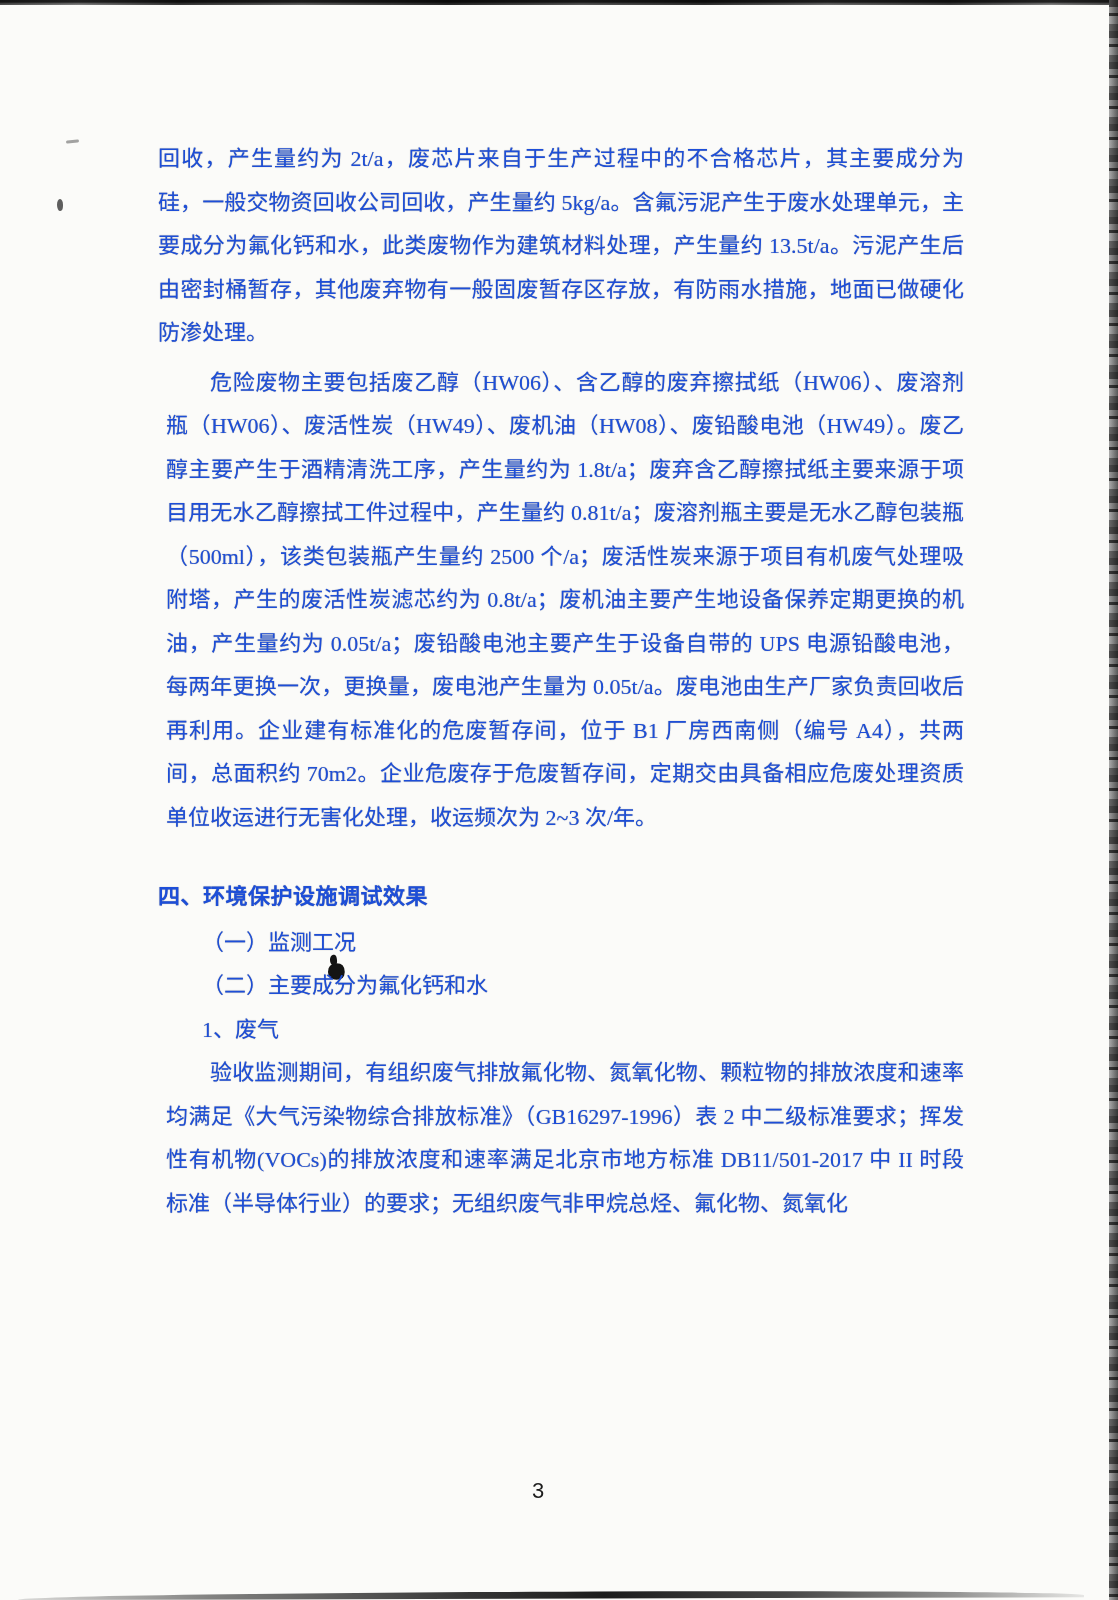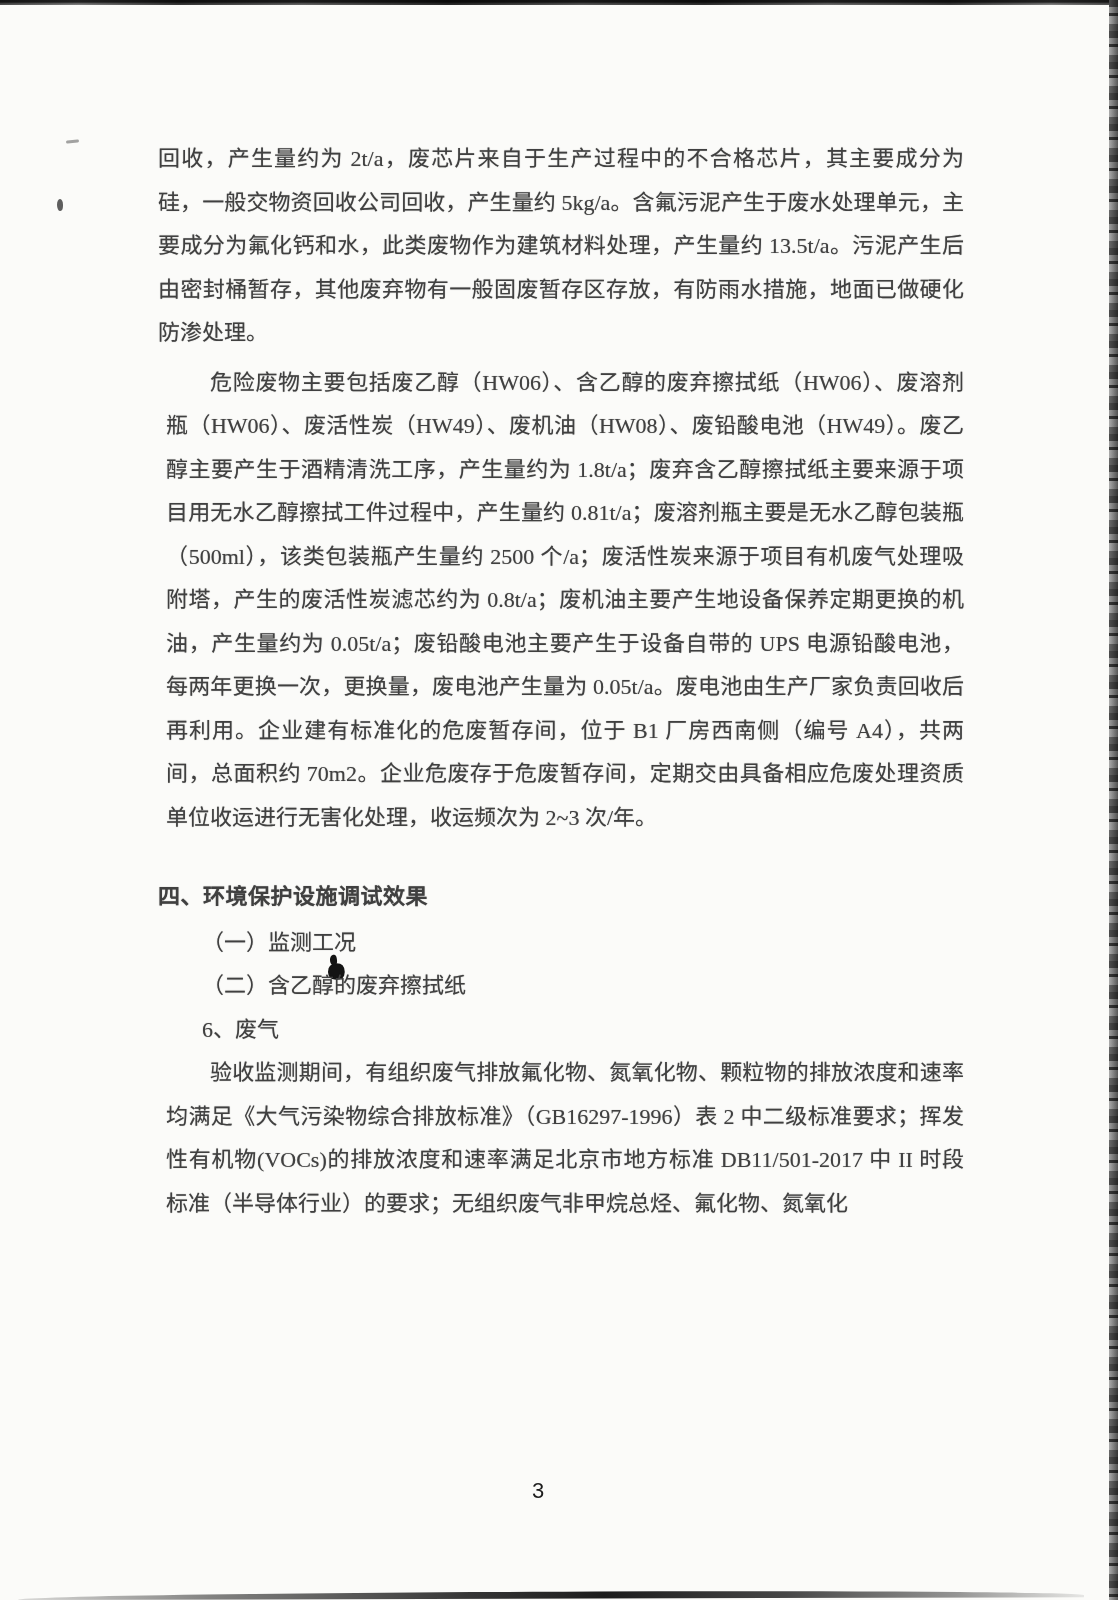--- a/index.html
+++ b/index.html
@@ -136,24 +136,24 @@
 
 <div class="page" style="background: rgb(251, 251, 249);">
 
   <div class="scan-edge-top"></div>
   <div class="scan-edge-right"></div>
   <div class="scan-edge-bottom"></div>
   <div class="ink-blot"></div>
   <div class="speck-dash"></div>
   <div class="speck-dot"></div>
 
-  <div class="page-text" style="color: #404040;">
+  <div class="page-text" style="color: #1d4ed8;">
       <div class="block body">回收，产生量约为 2t/a，废芯片来自于生产过程中的不合格芯片，其主要成分为硅，一般交物资回收公司回收，产生量约 5kg/a。含氟污泥产生于废水处理单元，主要成分为氟化钙和水，此类废物作为建筑材料处理，产生量约 13.5t/a。污泥产生后由密封桶暂存，其他废弃物有一般固废暂存区存放，有防雨水措施，地面已做硬化防渗处理。</div>
       <div class="block body indent">危险废物主要包括废乙醇（HW06）、含乙醇的废弃擦拭纸（HW06）、废溶剂瓶（HW06）、废活性炭（HW49）、废机油（HW08）、废铅酸电池（HW49）。废乙醇主要产生于酒精清洗工序，产生量约为 1.8t/a；废弃含乙醇擦拭纸主要来源于项目用无水乙醇擦拭工件过程中，产生量约 0.81t/a；废溶剂瓶主要是无水乙醇包装瓶（500ml），该类包装瓶产生量约 2500 个/a；废活性炭来源于项目有机废气处理吸附塔，产生的废活性炭滤芯约为 0.8t/a；废机油主要产生地设备保养定期更换的机油，产生量约为 0.05t/a；废铅酸电池主要产生于设备自带的 UPS 电源铅酸电池，每两年更换一次，更换量，废电池产生量为 0.05t/a。废电池由生产厂家负责回收后再利用。企业建有标准化的危废暂存间，位于 B1 厂房西南侧（编号 A4），共两间，总面积约 70m2。企业危废存于危废暂存间，定期交由具备相应危废处理资质单位收运进行无害化处理，收运频次为 2~3 次/年。</div>
       <div class="block heading">四、环境保护设施调试效果</div>
       <div class="block subheading indent">（一）监测工况</div>
-      <div class="block subheading indent">（二）含乙醇的废弃擦拭纸</div>
-      <div class="block subheading indent">6、废气</div>
+      <div class="block subheading indent">（二）主要成分为氟化钙和水</div>
+      <div class="block subheading indent">1、废气</div>
       <div class="block body indent">验收监测期间，有组织废气排放氟化物、氮氧化物、颗粒物的排放浓度和速率均满足《大气污染物综合排放标准》（GB16297-1996）表 2 中二级标准要求；挥发性有机物(VOCs)的排放浓度和速率满足北京市地方标准 DB11/501-2017 中 II 时段标准（半导体行业）的要求；无组织废气非甲烷总烃、氟化物、氮氧化</div>
     </div>
 
   <div class="page-number">3</div>
 </div>
 
 </body></html>

